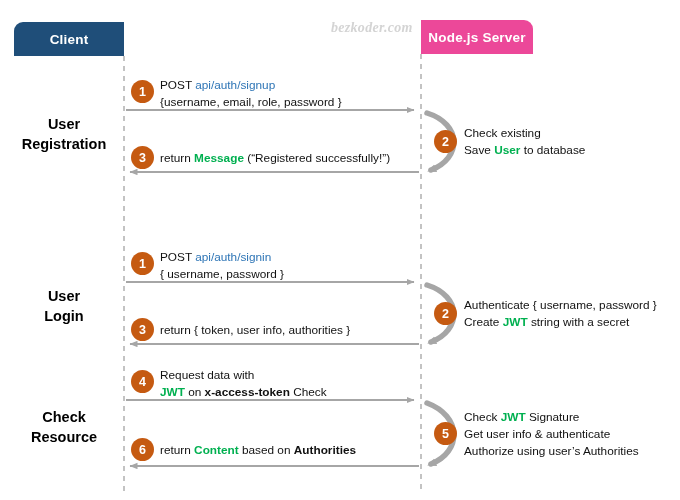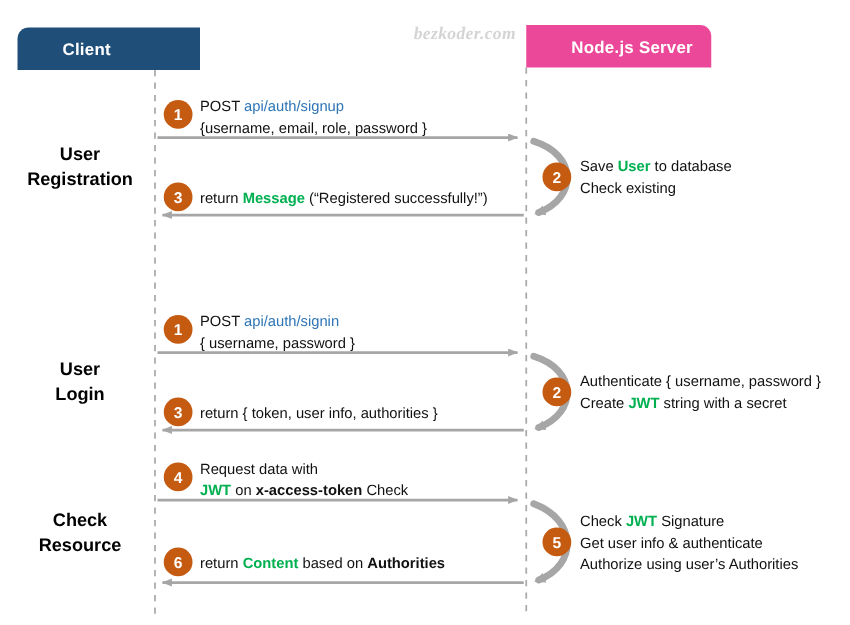--- a/index.html
+++ b/index.html
@@ -6,22 +6,22 @@
   body{
     width:680px;height:500px;position:relative;overflow:hidden;
     font-family:"Liberation Sans","DejaVu Sans",sans-serif;
     color:#1a1a1a;
   }
   .canvas{position:absolute;inset:0;}
   svg.layer{position:absolute;left:0;top:0;width:680px;height:500px;pointer-events:none;}
 
   
   .actor{
-    position:absolute;display:flex;align-items:center;
-    color:#ffffff;font-size:13.5px;font-weight:600;letter-spacing:.2px;padding-left:36px;
+    position:absolute;display:flex;align-items:center;justify-content:center;
+    color:#ffffff;font-size:13.5px;font-weight:600;letter-spacing:.2px;
   }
   .actor-client{
     left:14px;top:22px;width:110px;height:34px;
     background:#1F4E79;border-radius:9px 0 0 0;
   }
   .actor-server{
     left:421px;top:20px;width:112px;height:34px;
     background:#ec4899;border-radius:0 9px 0 0;
   }
 
@@ -123,26 +123,26 @@
   <div class="msg" style="left:160px;top:77px;">
     <span class="l">
       <span>POST</span>
       <span class="blue">api/auth/signup</span>
     </span>
     <span class="l">{username, email, role, password }</span>
   </div>
 
   <div class="badge" style="left:434px;top:130px;">2</div>
   <div class="msg" style="left:464px;top:125px;">
+    <span class="l">Check existing</span>
     <span class="l">
       <span>Save</span>
       <span class="green">User</span>
       <span>to database</span>
     </span>
-    <span class="l">Check existing</span>
   </div>
 
   <div class="badge" style="left:131px;top:146px;">3</div>
   <div class="msg" style="left:160px;top:150px;">
     <span class="l">
       <span>return</span>
       <span class="green">Message</span>
       <span>(“Registered successfully!”)</span>
     </span>
   </div>

